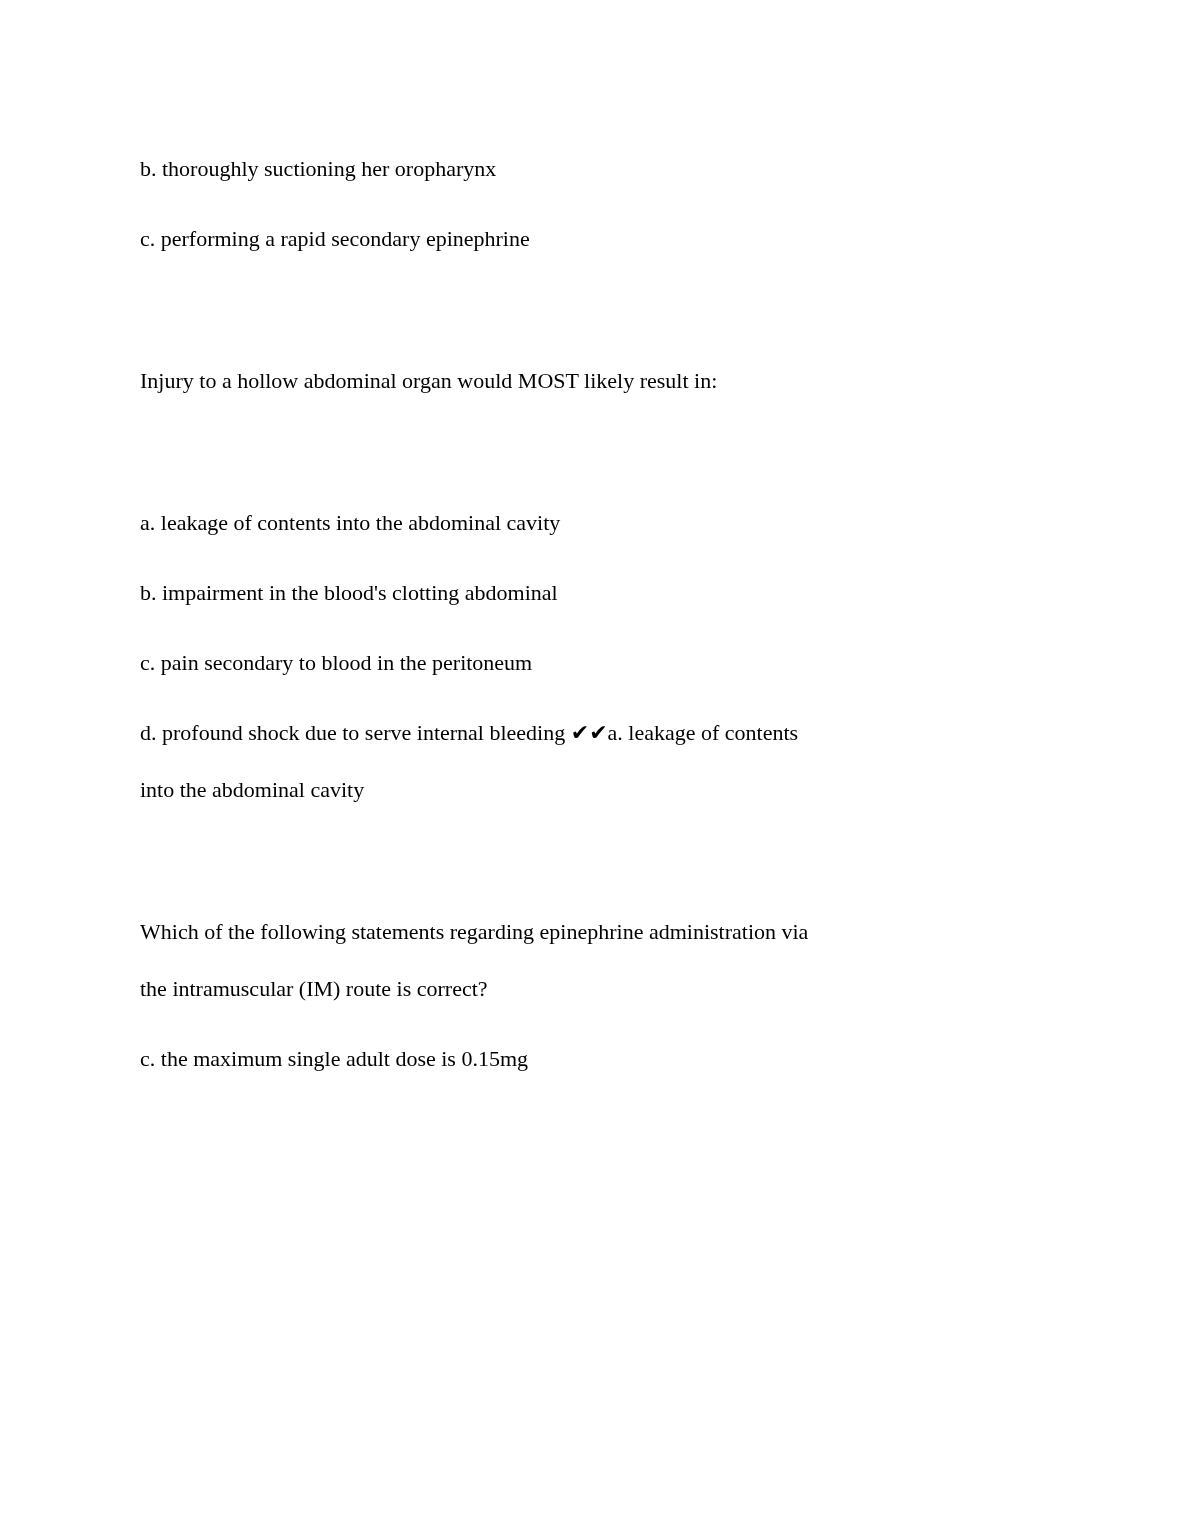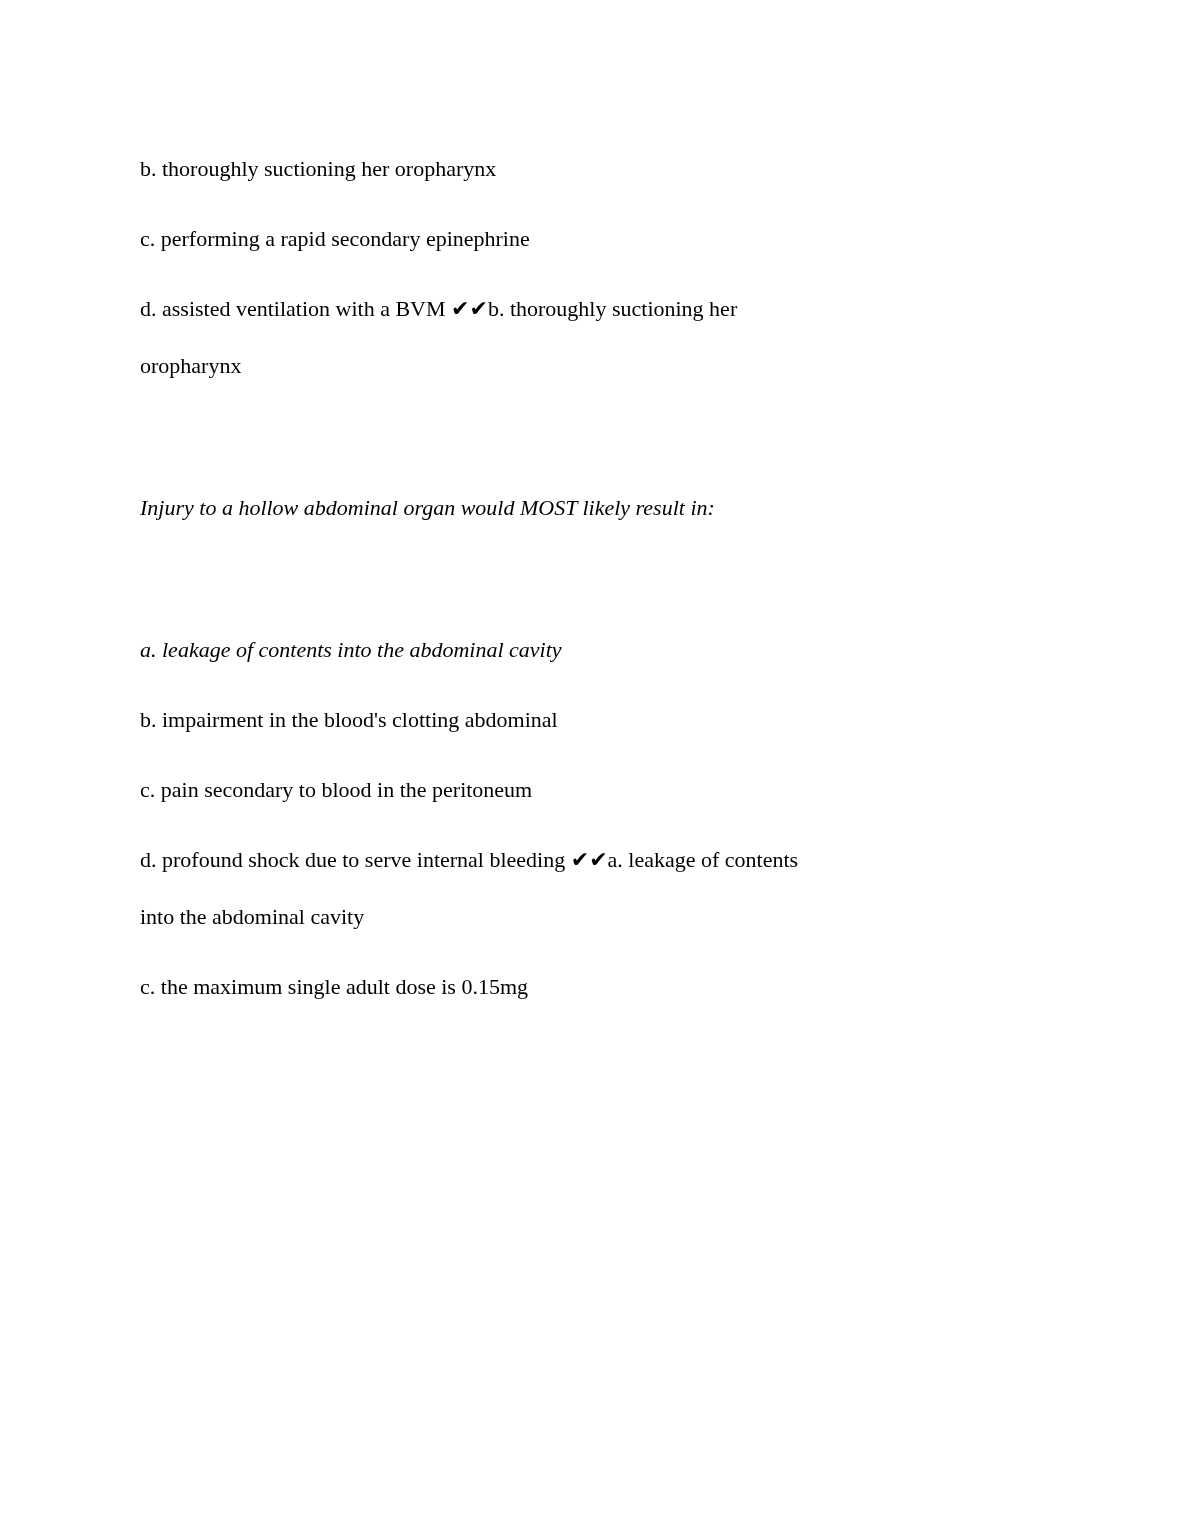--- a/index.html
+++ b/index.html
@@ -20,33 +20,32 @@
       margin-top: 28px;
     }
     .para {
       font-size: 22px;
       line-height: 57px;
       margin: 0 0 13px 0;
       font-weight: 400;
     }
     .gap-before {
       margin-top: 85px;
-      font-style: italic;
     }
   </style>
 </head>
 <body>
 
 <div class="page">
   <p class="para">b. thoroughly suctioning her oropharynx</p>
   <p class="para">c. performing a rapid secondary epinephrine</p>
-  <p class="para">d. assisted ventilation with a BVM ✔✔b. thoroughly suctioning her oropharynx</p>
 
   <p class="para gap-before">Injury to a hollow abdominal organ would MOST likely result in:</p>
 
   <p class="para gap-before">a. leakage of contents into the abdominal cavity</p>
   <p class="para">b. impairment in the blood's clotting abdominal</p>
   <p class="para">c. pain secondary to blood in the peritoneum</p>
   <p class="para">d. profound shock due to serve internal bleeding ✔✔a. leakage of contents into the abdominal cavity</p>
 
+  <p class="para gap-before">Which of the following statements regarding epinephrine administration via the intramuscular (IM) route is correct?</p>
 
   <p class="para">c. the maximum single adult dose is 0.15mg</p>
 </div>
 
 </body></html>

